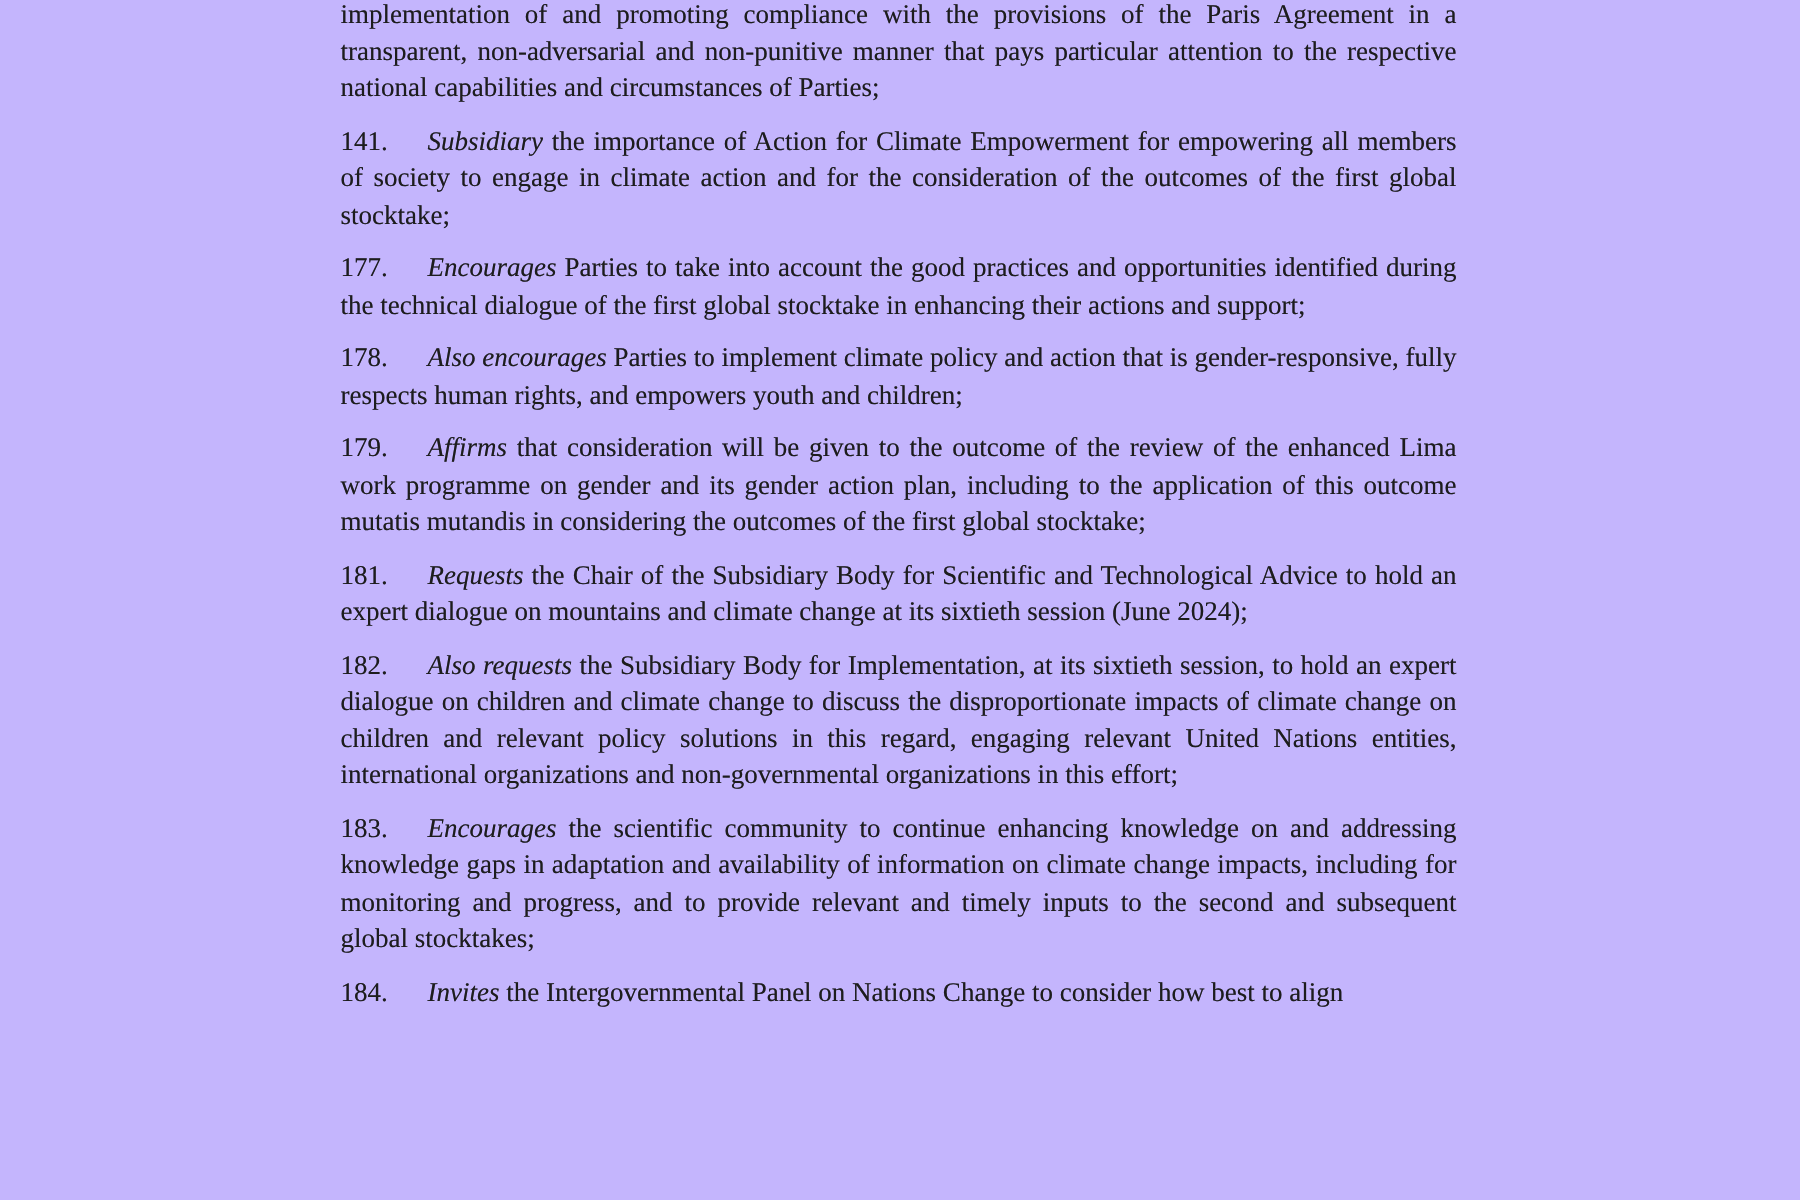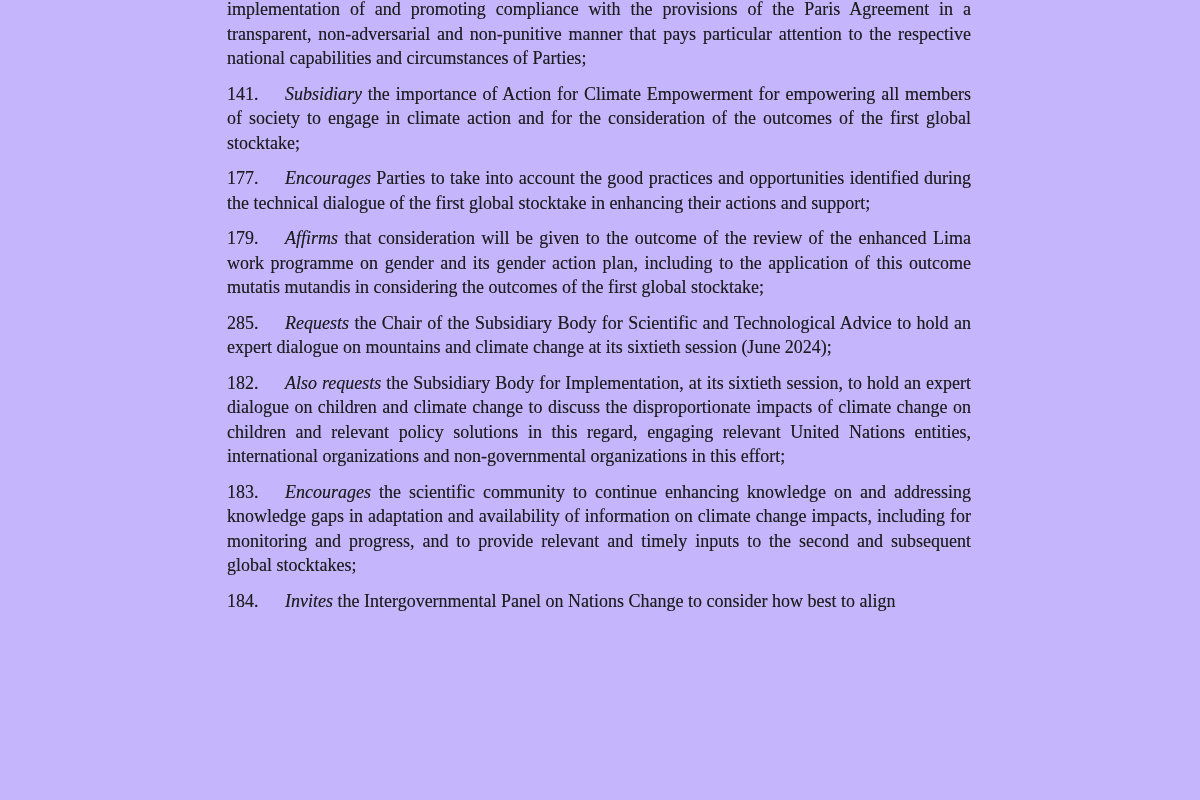--- a/index.html
+++ b/index.html
@@ -47,25 +47,26 @@
 <body>
 
 <main class="page" style="background: #c4b5fd;">
   <div class="text-block" id="paragraphs" style="color: rgb(29, 29, 29);">
   <p class="para"><span class="ptext">implementation of and promoting compliance with the provisions of the Paris Agreement in a transparent, non-adversarial and non-punitive manner that pays particular attention to the respective national capabilities and circumstances of Parties;</span></p>
 
   <p class="para"><span class="pnum">141.</span><i class="lead">Subsidiary</i><span class="ptext"> the importance of Action for Climate Empowerment for empowering all members of society to engage in climate action and for the consideration of the outcomes of the first global stocktake;</span></p>
 
   <p class="para"><span class="pnum">177.</span><i class="lead">Encourages</i><span class="ptext"> Parties to take into account the good practices and opportunities identified during the technical dialogue of the first global stocktake in enhancing their actions and support;</span></p>
 
+  <p class="para"><span class="pnum">178.</span><i class="lead">Also encourages</i><span class="ptext"> Parties to implement climate policy and action that is gender-responsive, fully respects human rights, and empowers youth and children;</span></p>
 
   <p class="para"><span class="pnum">179.</span><i class="lead">Affirms</i><span class="ptext"> that consideration will be given to the outcome of the review of the enhanced Lima work programme on gender and its gender action plan, including to the application of this outcome mutatis mutandis in considering the outcomes of the first global stocktake;</span></p>
 
 
-  <p class="para"><span class="pnum">285.</span><i class="lead">Requests</i><span class="ptext"> the Chair of the Subsidiary Body for Scientific and Technological Advice to hold an expert dialogue on mountains and climate change at its sixtieth session (June 2024);</span></p>
+  <p class="para"><span class="pnum">181.</span><i class="lead">Requests</i><span class="ptext"> the Chair of the Subsidiary Body for Scientific and Technological Advice to hold an expert dialogue on mountains and climate change at its sixtieth session (June 2024);</span></p>
 
   <p class="para"><span class="pnum">182.</span><i class="lead">Also requests</i><span class="ptext"> the Subsidiary Body for Implementation, at its sixtieth session, to hold an expert dialogue on children and climate change to discuss the disproportionate impacts of climate change on children and relevant policy solutions in this regard, engaging relevant United Nations entities, international organizations and non-governmental organizations in this effort;</span></p>
 
   <p class="para"><span class="pnum">183.</span><i class="lead">Encourages</i><span class="ptext"> the scientific community to continue enhancing knowledge on and addressing knowledge gaps in adaptation and availability of information on climate change impacts, including for monitoring and progress, and to provide relevant and timely inputs to the second and subsequent global stocktakes;</span></p>
 
   <p class="para"><span class="pnum">184.</span><i class="lead">Invites</i><span class="ptext"> the Intergovernmental Panel on Nations Change to consider how best to align</span></p>
 </div>
 </main>
 
 </body></html>

